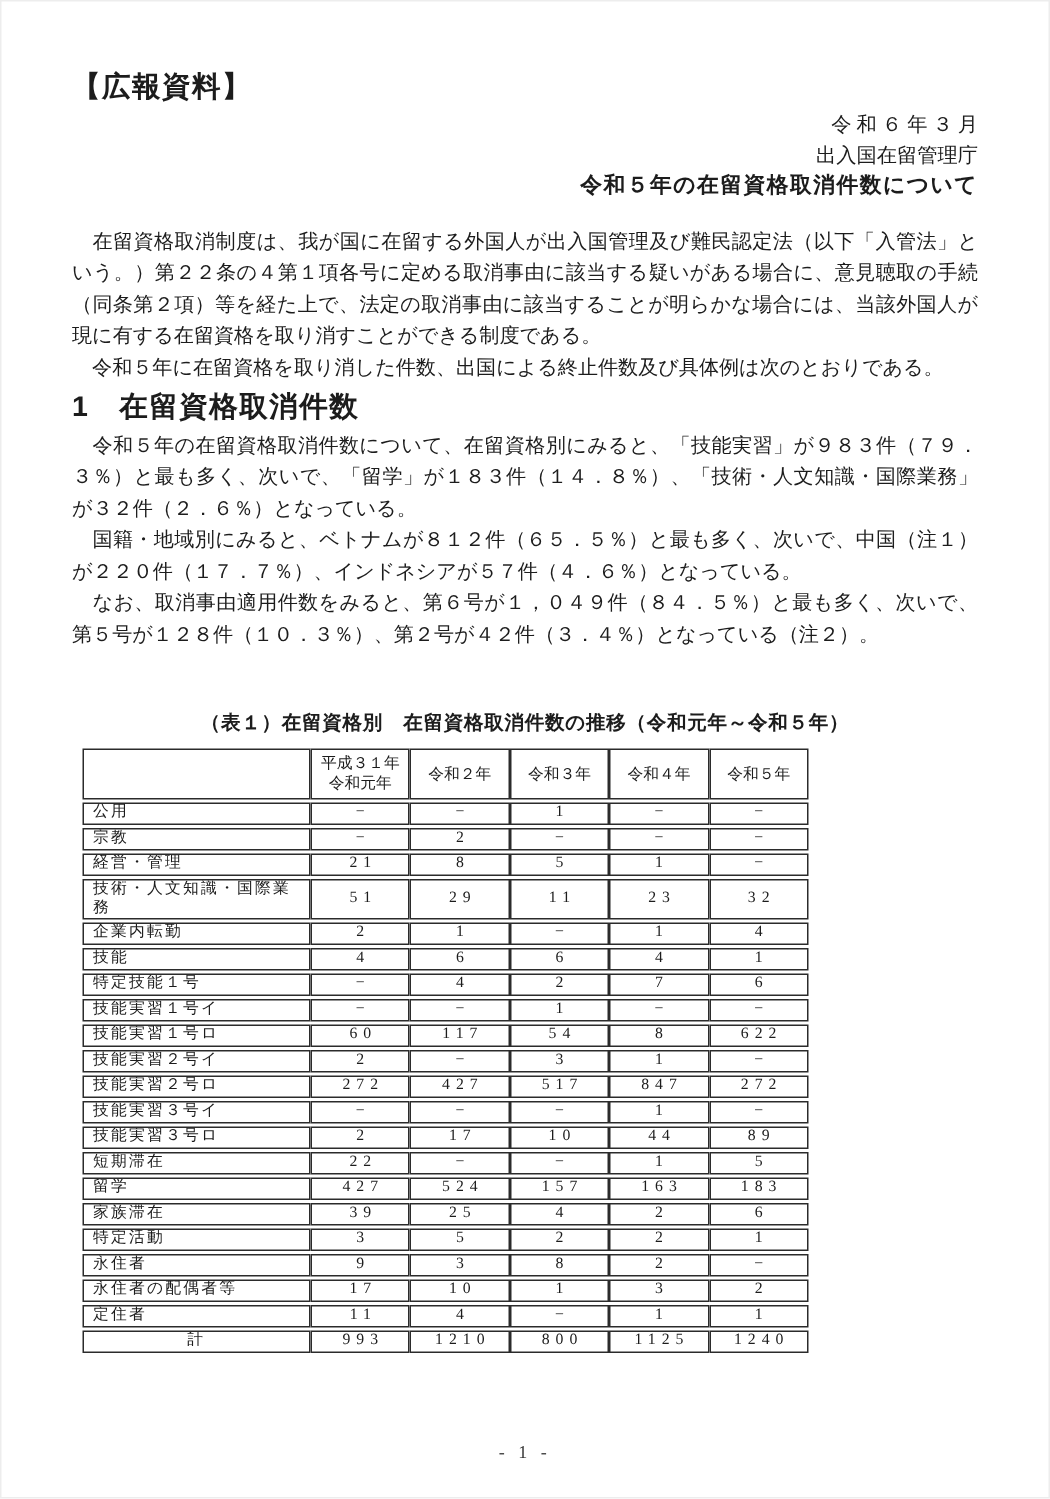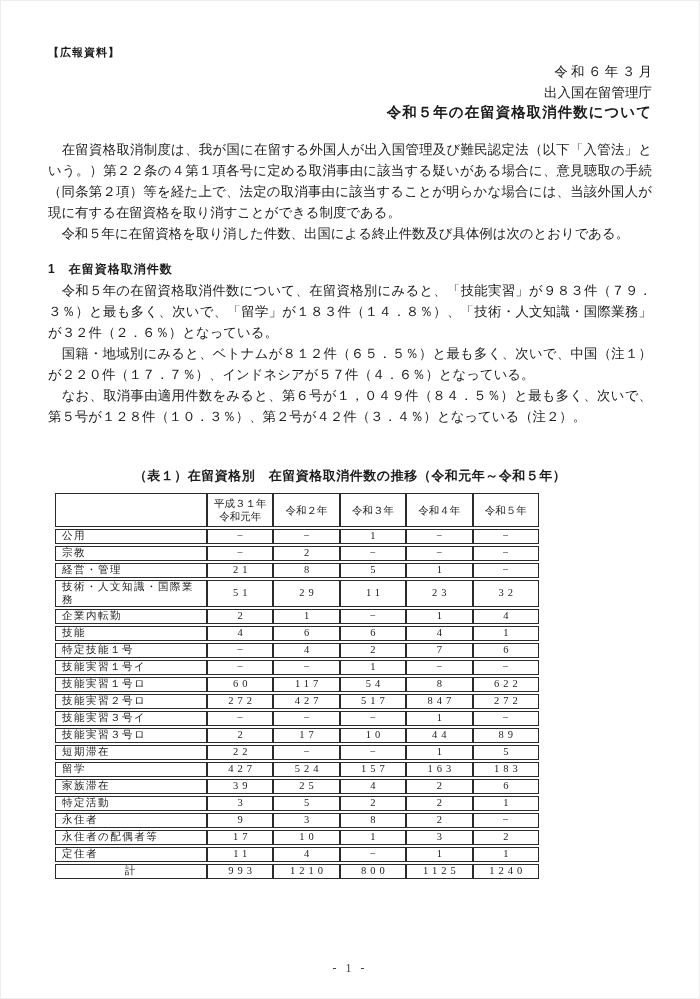--- a/index.html
+++ b/index.html
@@ -11,37 +11,37 @@
   .page {
     position: relative; box-sizing: border-box;
     width: 700px; height: 999px;
     padding: 44px 47px 0 47px;
     border: 1px solid #ededed;
     background: #fff;
   }
   .gothic { font-family: "Liberation Sans", "DejaVu Sans", sans-serif; }
 
   .header-label {
-    font-weight: bold; font-size: 11px; letter-spacing: 1px;
+    font-weight: bold; font-size: 19px; letter-spacing: 1px;
   }
   .date-block {
     text-align: right; font-size: 13.5px; line-height: 21px; margin-top: 1px;
   }
   .doc-title {
     text-align: right; font-weight: bold; font-size: 14.5px;
     letter-spacing: 1px; 
   }
   .body-text p {
     margin: 0; font-size: 13.4px; line-height: 21px;
     text-align: justify; text-justify: inter-ideograph;
   }
   .intro { margin-top: 17px; }
   .sec-heading {
-    font-weight: bold; font-size: 12px; letter-spacing: 1px;
-    margin-top: 17px; margin-bottom: 2px;
+    font-weight: bold; font-size: 19px; letter-spacing: 1px;
+    margin-top: 3px; margin-bottom: 2px;
   }
   .tbl-caption {
     text-align: center; font-weight: bold; font-size: 13px;
     letter-spacing: 0.5px; margin-top: 40px;
   }
   table.t1 {
     border-collapse: separate; border-spacing: 0 2px;
     table-layout: fixed; width: 484px;
     margin: 6px 0 0 7px;
   }
@@ -171,20 +171,28 @@
         </tr>
         <tr>
           <td class="lbl">技能実習１号ロ</td>
           <td class="num">60</td>
           <td class="num">117</td>
           <td class="num">54</td>
           <td class="num">8</td>
           <td class="num">622</td>
         </tr>
         <tr>
+          <td class="lbl">技能実習２号イ</td>
+          <td class="num">2</td>
+          <td class="num">−</td>
+          <td class="num">3</td>
+          <td class="num">1</td>
+          <td class="num">−</td>
+        </tr>
+        <tr>
           <td class="lbl">技能実習２号ロ</td>
           <td class="num">272</td>
           <td class="num">427</td>
           <td class="num">517</td>
           <td class="num">847</td>
           <td class="num">272</td>
         </tr>
         <tr>
           <td class="lbl">技能実習３号イ</td>
           <td class="num">−</td>

